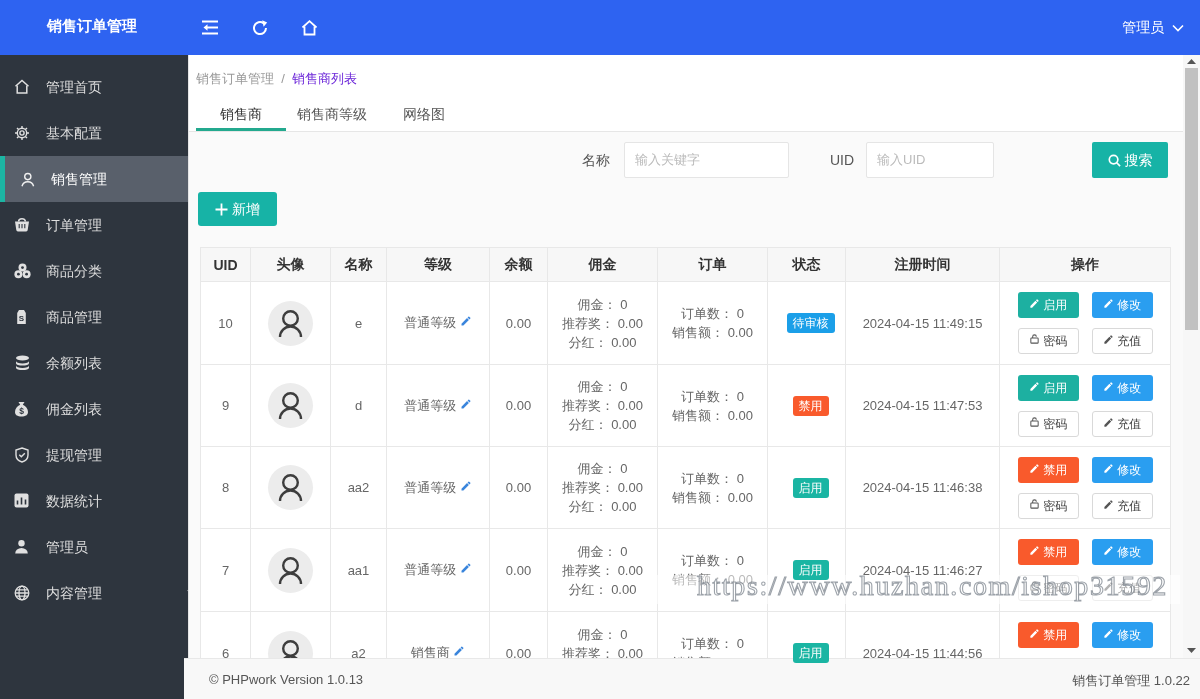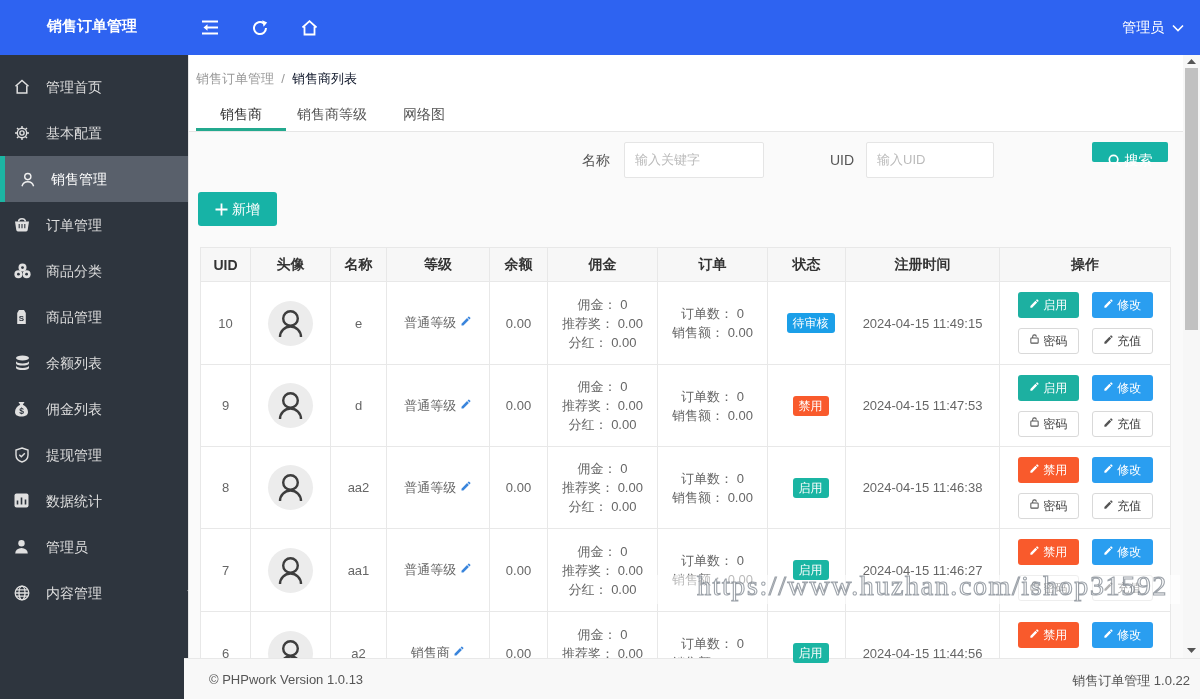--- a/index.html
+++ b/index.html
@@ -15,29 +15,29 @@
 #sidebar { position:absolute; left:0; top:55px; width:216px; height:644px; background:#2e353e; }
 .mi { position:relative; height:46px; line-height:46px; color:#dedede; font-size:14px; }
 .mi .txt { position:absolute; left:46px; top:0; }
 .mi .mic { position:absolute; left:14px; top:15px; line-height:0; } .mic svg{display:block}
 .mi.sel { background:#59606b; border-left:5px solid #1cb5a3; color:#fff; }
 .chev { position:absolute; right:18px; top:0; font-size:12px; color:#c9c9c9; line-height:0; } .chev svg{display:block}
 
 
 #content { position:absolute; left:188px; top:55px; width:1012px; height:603px; background:#fff; border-left:1px solid #e5e5e5; }
 #crumb { position:absolute; left:196px; top:70px; font-size:13px; color:#999; }
-#crumb b { color:#0f172a; font-weight:normal;font-family:Liberation Mono, monospace; }
+#crumb b { color:#6d28d9; font-weight:normal;font-family:Liberation Mono, monospace; }
 .tab { position:absolute; top:106px; font-size:14px; color:#555; }
 .tab.act { color:#333; }
 #tabline { position:absolute; left:188px; top:131px; width:996px; height:1px; background:#e6e6e6; }
 #tabbar { position:absolute; left:196px; top:128px; width:90px; height:3px; background:#23a98e; z-index:2; }
 
 .slabel { position:absolute; top:152px; font-size:14px; color:#555; }
 .sinput { position:absolute; top:142px; height:36px; border:1px solid #e5e5e5; border-radius:2px; background:#fff; font-size:13px; color:#bbb; padding-left:10px; line-height:34px; }
-#btnsearch { position:absolute; left:1092px; top:142px; width:76px; height:20px; background:#17b3a6; border-radius:2px; color:#fff; font-size:14px; text-align:center; line-height:36px; }
+#btnsearch { position:absolute; left:1092px; top:142px; width:76px; height:36px; background:#17b3a6; border-radius:2px; color:#fff; font-size:14px; text-align:center; line-height:36px; }
 #btnadd { position:absolute; left:198px; top:192px; width:79px; height:34px; background:#17b3a6; border-radius:3px; color:#fff; font-size:14px; text-align:center; line-height:34px; }
 
 
 table { position:absolute; left:200px; top:247px; width:970px; border-collapse:collapse; table-layout:fixed; }
 th, td { border:1px solid #e8e8e8; text-align:center; vertical-align:middle; overflow:hidden; }
 th { height:34px; font-size:14px; color:#333; background:#f7f7f7; font-weight:bold; }
 td { font-size:13px; color:#666; background:#fff; }
 tr.r { height:83px; }
 .mline { line-height:19px; }
 .badge { display:inline-block; height:20px; line-height:20px; padding:0 6px; border-radius:3px; color:#fff; font-size:12px; position:relative; z-index:3;margin-left:8px; }
@@ -218,21 +218,21 @@
 <div id="content"></div>
 <div style="position:absolute; left:189px; top:132px; width:995px; height:526px; background:#fafafa;"></div>
 <div id="crumb">销售订单管理&nbsp;&nbsp;/&nbsp;&nbsp;<b>销售商列表</b></div>
 <div class="tab act" style="left:220px">销售商</div>
 <div class="tab" style="left:297px">销售商等级</div>
 <div class="tab" style="left:403px">网络图</div>
 <div id="tabline"></div>
 <div id="tabbar"></div>
 
 <div class="slabel" style="left:582px">名称</div>
-<div class="sinput" style="left:624px; width:140px;">输入关键字</div>
+<div class="sinput" style="left:624px; width:165px;">输入关键字</div>
 <div class="slabel" style="left:830px">UID</div>
 <div class="sinput" style="left:866px; width:128px;">输入UID</div>
 <div id="btnsearch"><svg style="vertical-align:-2px" width="13" height="13" viewBox="0 0 14 14" fill="none" stroke="#fff" stroke-width="1.8">
       <circle cx="6" cy="6" r="4.6"></circle>
       <path d="M9.4 9.4 L13 13"></path>
     </svg> 搜索</div>
 <div id="btnadd"><svg style="vertical-align:-2px" width="13" height="13" viewBox="0 0 13 13" fill="none" stroke="#fff" stroke-width="1.8">
       <path d="M6.5 0.5 V12.5 M0.5 6.5 H12.5"></path>
     </svg> 新增</div>
 

